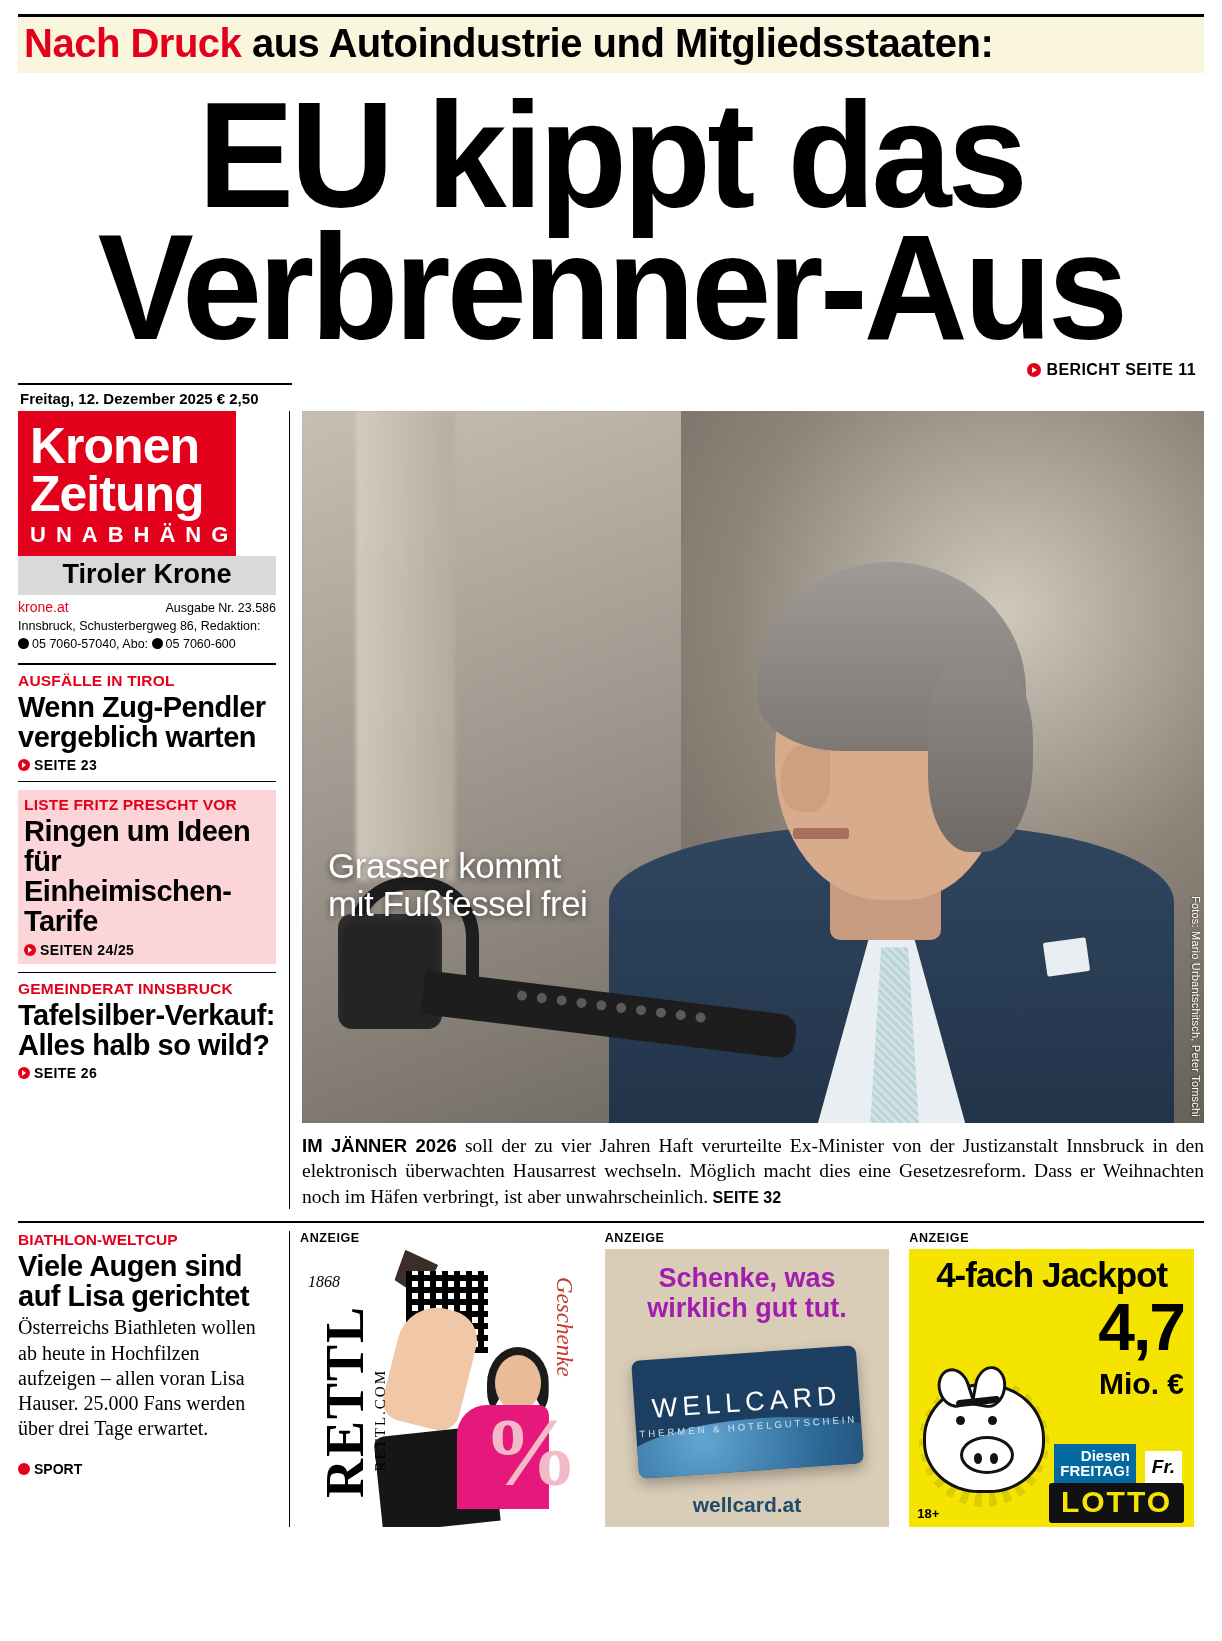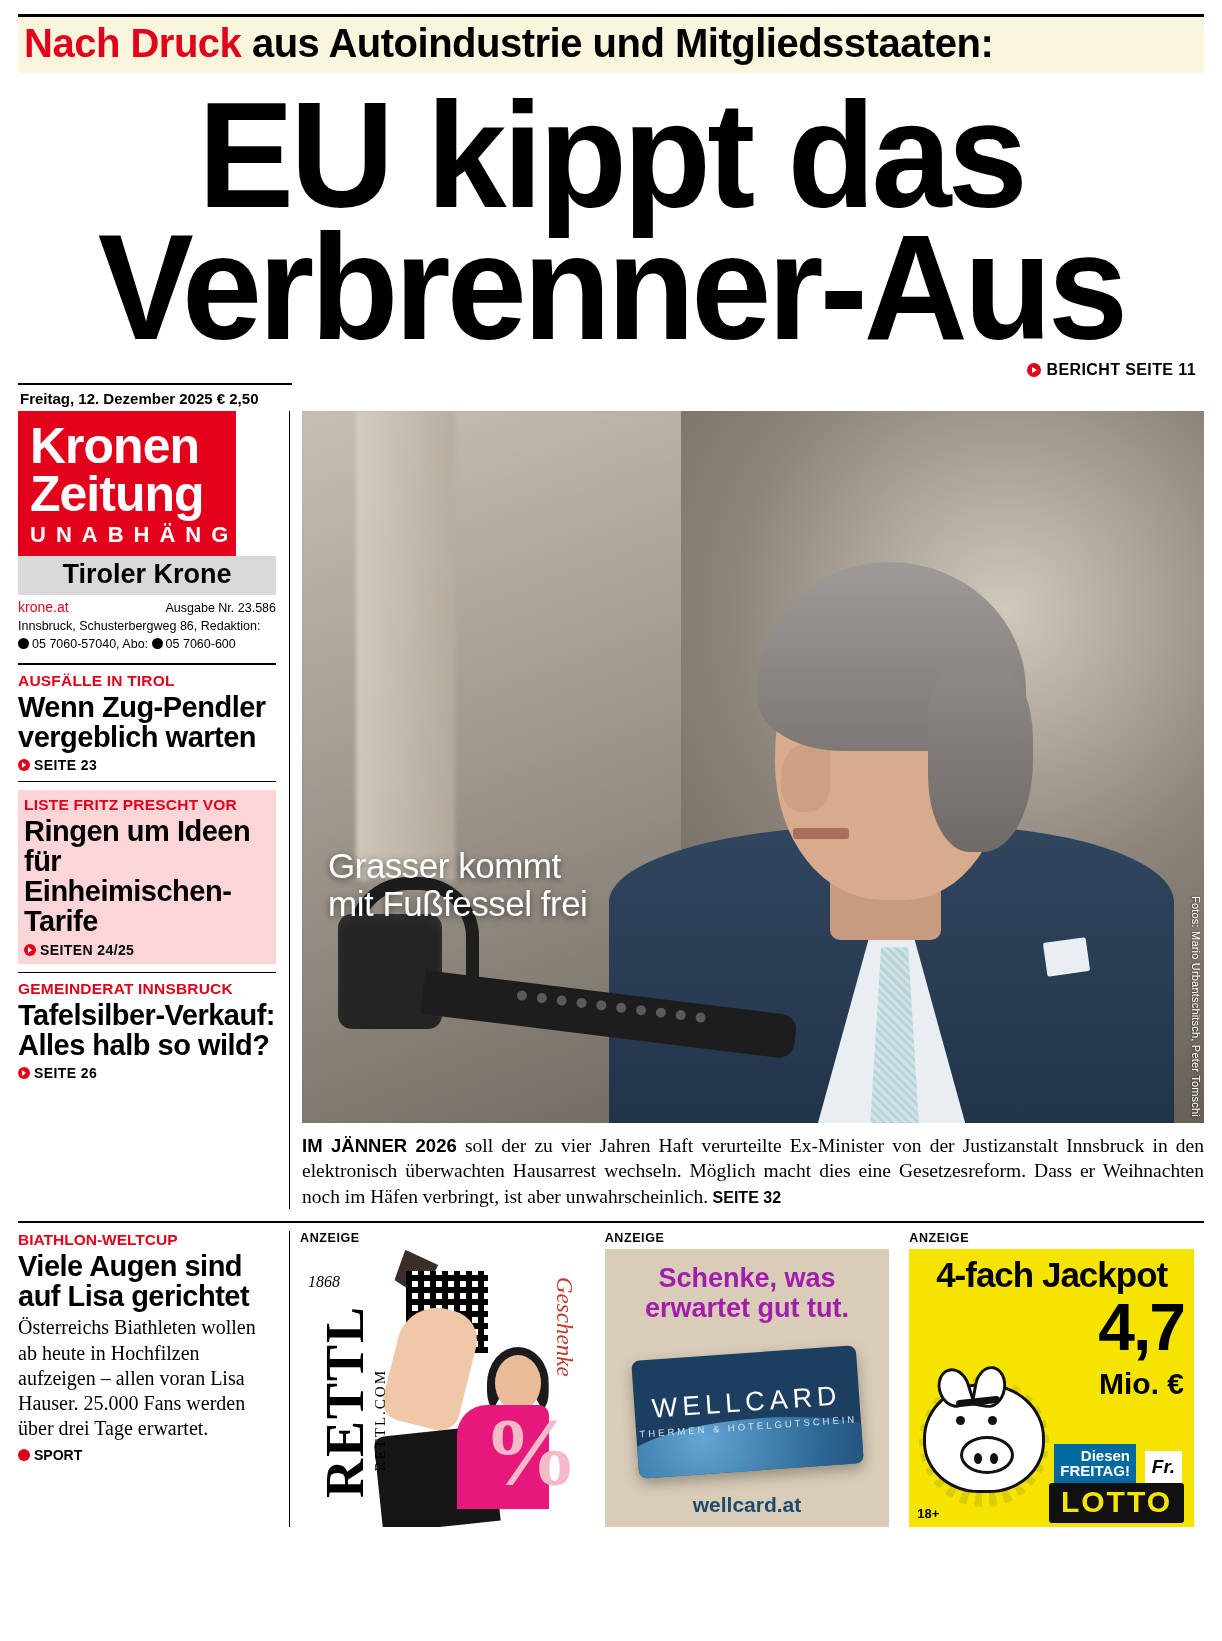--- a/index.html
+++ b/index.html
@@ -860,21 +860,21 @@
 
   <div class="bottom">
 
     <div class="bot-col-1">
       <div class="over" style="color:#e2001a;font-weight:bold;font-size:15.5px;">BIATHLON-WELTCUP</div>
       <div class="title" style="font-weight:bold;font-size:29px;line-height:1.04;margin-top:2px;letter-spacing:-0.5px;">
         <span>Viele Augen sind</span><br>
         <span>auf Lisa gerichtet</span>
       </div>
       <div class="body" style="font-family:'Liberation Serif',serif;font-size:20px;line-height:1.26;margin-top:4px;">Österreichs Biathleten wollen ab heute in Hochfilzen aufzeigen – allen voran Lisa Hauser. 25.000 Fans werden über drei Tage erwartet.</div>
-      <div class="page-ref" style="font-size:14px;font-weight:bold;margin-top:6px;">
+      <div class="page-ref" style="font-size:14px;font-weight:bold;margin-top:20px;">
         <span class="dot" style="display:inline-block;width:12px;height:12px;border-radius:50%;background:#e2001a;position:relative;top:1px;margin-right:4px;"></span><span>SPORT</span>
       </div>
     </div>
 
     <div class="ad">
       <div class="anz">ANZEIGE</div>
       <div class="ad-box ad1">
         <div class="year">1868</div>
         <div class="shoe"></div>
         <div class="qr"></div>
@@ -888,21 +888,21 @@
         <div class="site">RETTL.COM</div>
         <div class="geschenke">Geschenke</div>
       </div>
     </div>
 
     <div class="ad">
       <div class="anz">ANZEIGE</div>
       <div class="ad-box ad2">
         <div class="claim">
           <span>Schenke, was</span><br>
-          <span>erwartet gut tut.</span>
+          <span>wirklich gut tut.</span>
         </div>
         <div class="card">
           <div class="wave"></div>
           <div class="wc">WELLCARD</div>
           <div class="sub">THERMEN &amp; HOTELGUTSCHEIN</div>
         </div>
         <div class="www">wellcard.at</div>
       </div>
     </div>
 

